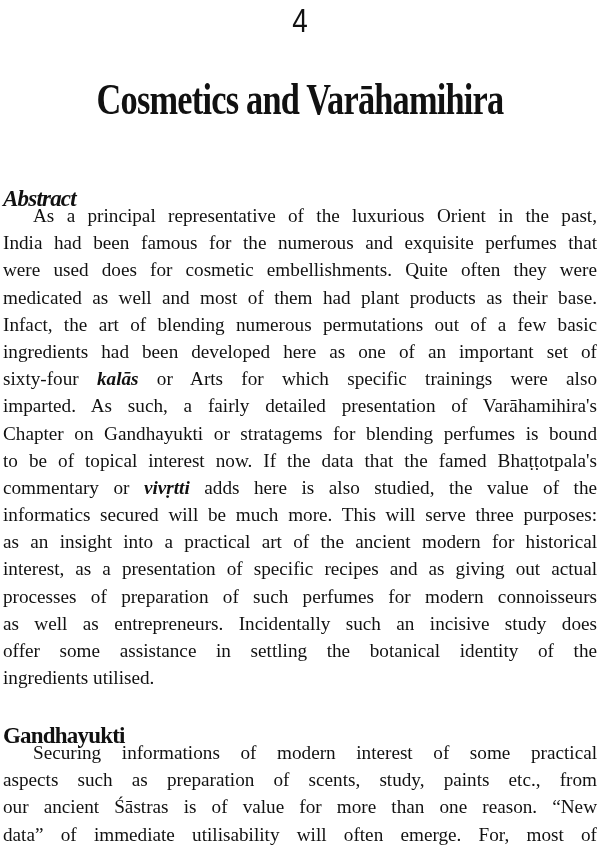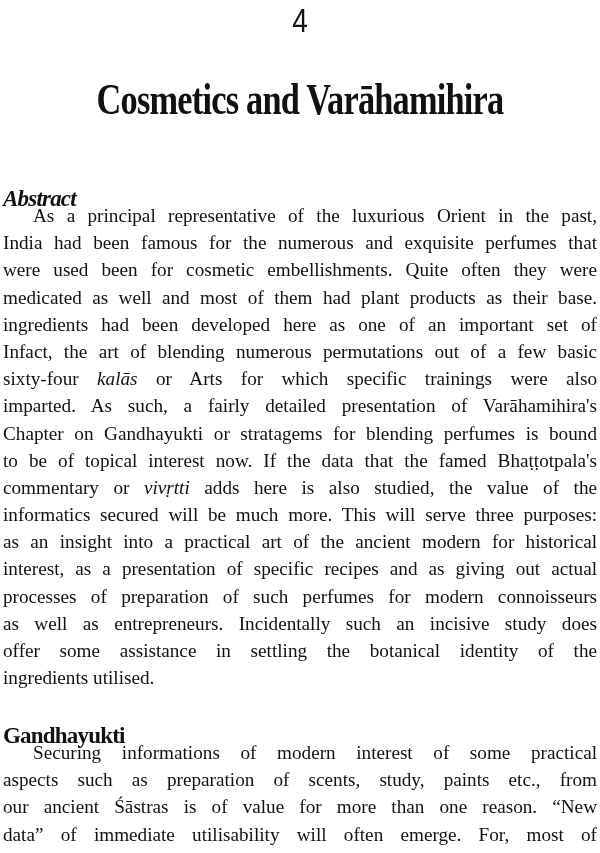--- a/index.html
+++ b/index.html
@@ -86,40 +86,40 @@
   }
   .para .line.indent {
     padding-left: 30px;
   }
   .abstract-para {
     top: 202px;
   }
   .intro-para {
     top: 739px;
   }
-  .it { font-style: italic; }
+  .it { font-style: italic; font-weight: bold; }
 </style>
 </head>
 <body>
 
 <div class="page">
 
   <div class="chapter-number">4</div>
 
   <div class="chapter-title">Cosmetics and Varāhamihira</div>
 
   <div class="section-heading abstract-heading">Abstract</div>
 
   <div class="para abstract-para">
     <span class="line indent">As a principal representative of the luxurious Orient in the past,</span>
     <span class="line">India had been famous for the numerous and exquisite perfumes that</span>
-    <span class="line">were used been for cosmetic embellishments. Quite often they were</span>
+    <span class="line">were used does for cosmetic embellishments. Quite often they were</span>
     <span class="line">medicated as well and most of them had plant products as their base.</span>
+    <span class="line">Infact, the art of blending numerous permutations out of a few basic</span>
     <span class="line">ingredients had been developed here as one of an important set of</span>
-    <span class="line">Infact, the art of blending numerous permutations out of a few basic</span>
     <span class="line"><span>sixty-four </span><span class="it">kalās</span><span>  or Arts for which specific trainings were also</span></span>
     <span class="line">imparted. As such, a fairly detailed presentation of Varāhamihira's</span>
     <span class="line">Chapter on Gandhayukti or stratagems for blending perfumes is bound</span>
     <span class="line">to be of topical interest now. If the data that the famed Bhaṭṭotpala's</span>
     <span class="line"><span>commentary or </span><span class="it">vivṛtti</span><span> adds here is also studied, the value of the</span></span>
     <span class="line">informatics secured will be much more. This will serve three purposes:</span>
     <span class="line">as an insight into a practical art of the ancient modern for historical</span>
     <span class="line">interest, as a presentation of specific recipes and as giving out actual</span>
     <span class="line">processes of preparation of such perfumes for modern connoisseurs</span>
     <span class="line">as well as entrepreneurs. Incidentally such an incisive study does</span>

